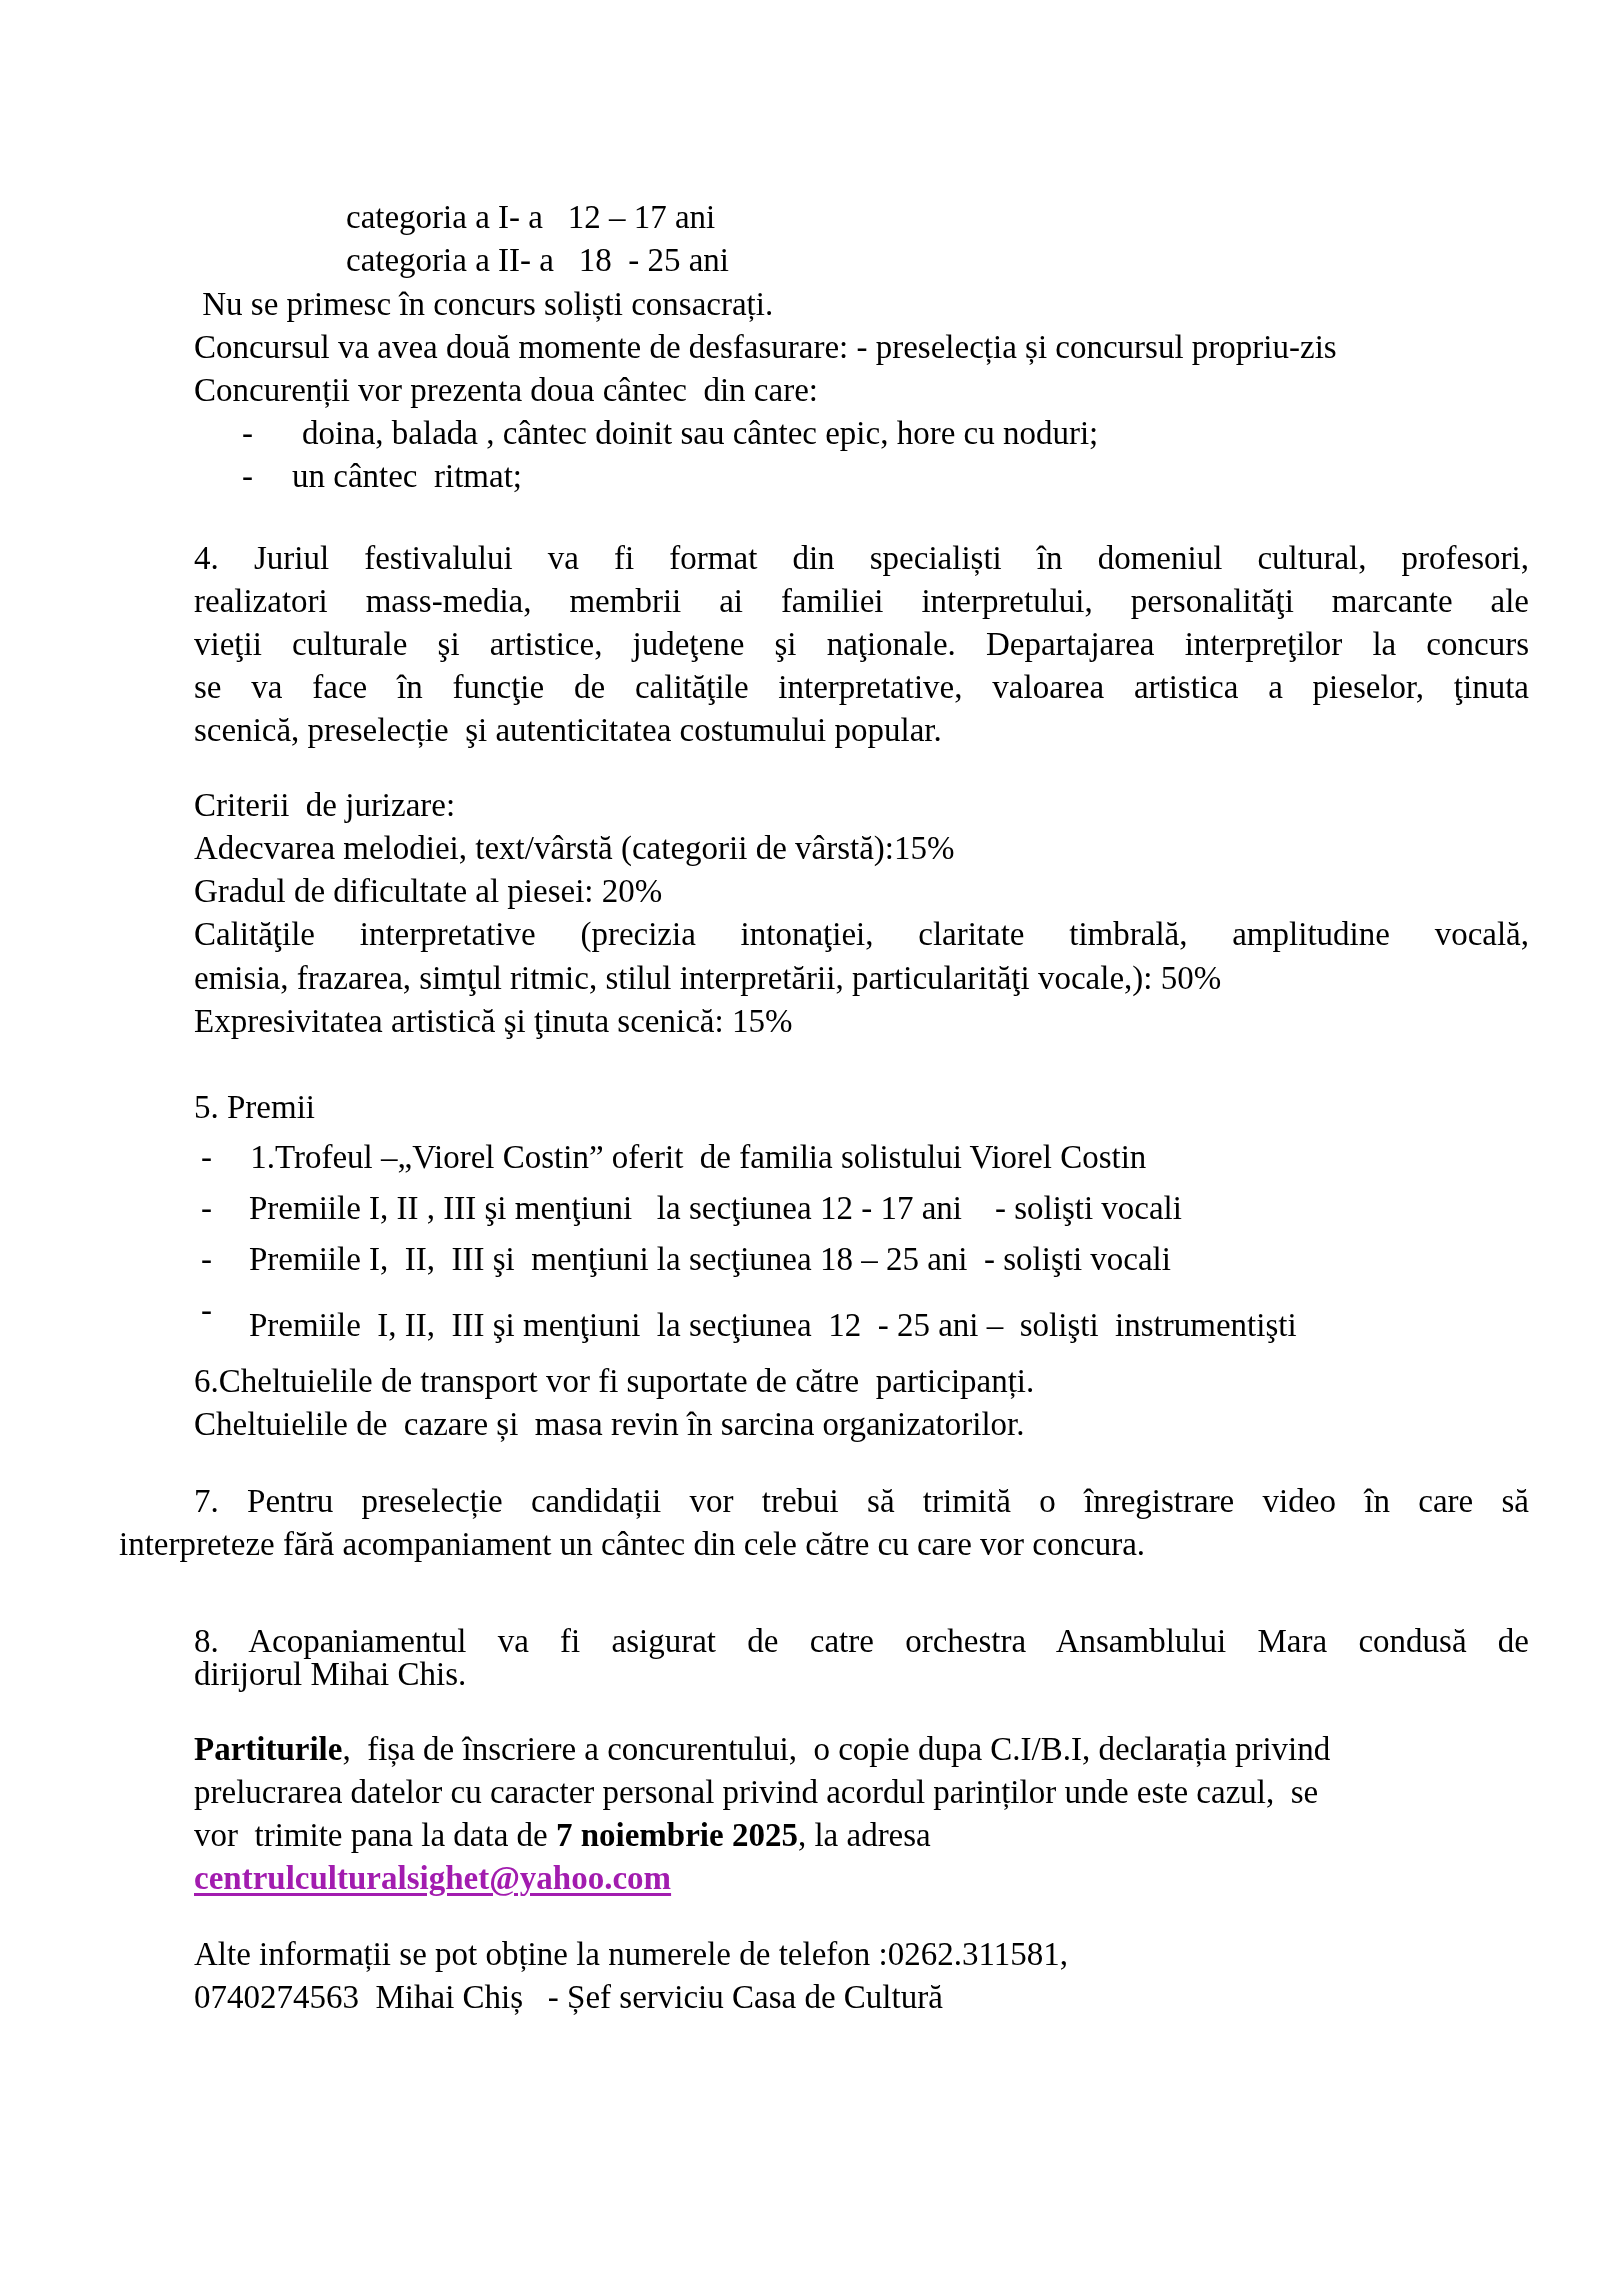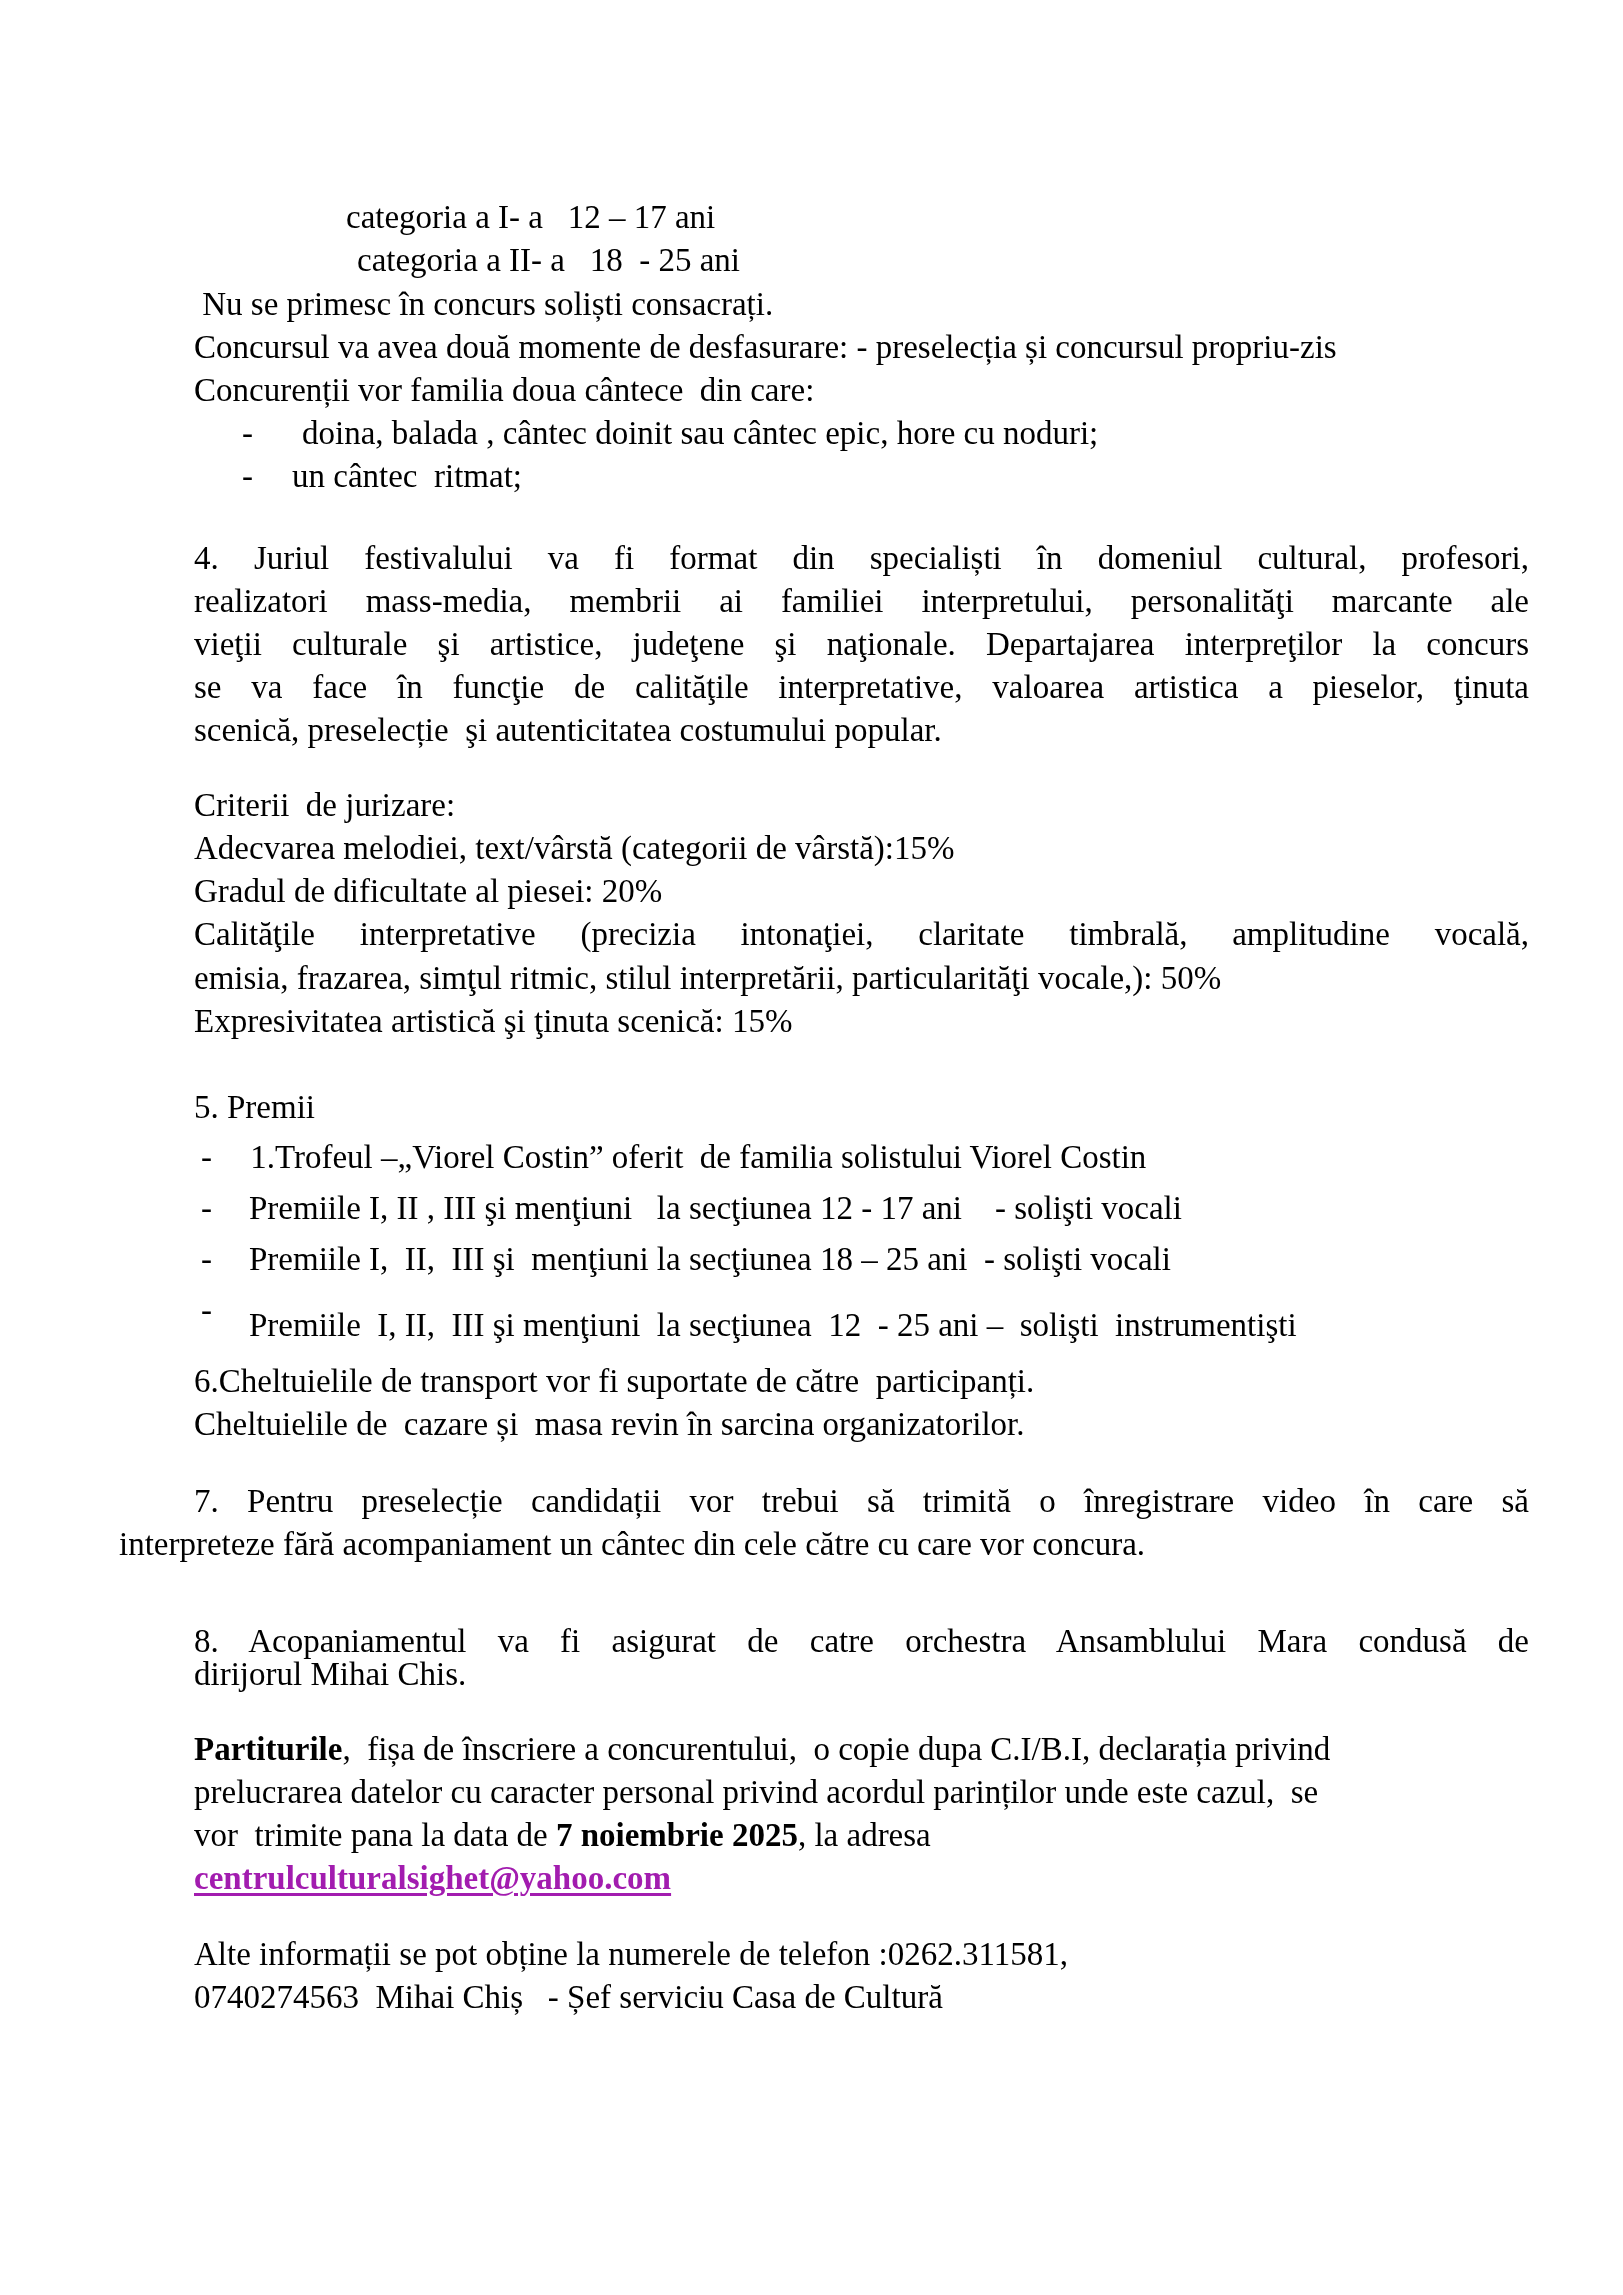--- a/index.html
+++ b/index.html
@@ -43,25 +43,25 @@
       text-decoration: underline;
       text-decoration-thickness: 2.6px;
       text-underline-offset: 3.9px;
       cursor: pointer;
     }
   </style>
 </head>
 <body>
 
 <div class="line" style="left:346px; top:196px;">categoria a I- a   12 – 17 ani</div>
-<div class="line" style="left:346px; top:239px;margin-left:11px;">categoria a II- a   18  - 25 ani</div>
+<div class="line" style="left:346px; top:239px;">categoria a II- a   18  - 25 ani</div>
 
 <div class="line" style="left:194px; top:283px;"> Nu se primesc în concurs soliști consacrați.</div>
 <div class="line" style="left:194px; top:326px;">Concursul va avea două momente de desfasurare: - preselecția și concursul propriu-zis</div>
-<div class="line" style="left:194px; top:369px;">Concurenții vor familia doua cântece  din care:</div>
+<div class="line" style="left:194px; top:369px;">Concurenții vor prezenta doua cântec  din care:</div>
 
 <div>
   <div class="bullet-dash" style="left:242px; top:412px;">-</div>
   <div class="line" style="left:302px; top:412px;">doina, balada , cântec doinit sau cântec epic, hore cu noduri;</div>
   <div class="bullet-dash" style="left:242px; top:455px;">-</div>
   <div class="line" style="left:292px; top:455px;">un cântec  ritmat;</div>
 </div>
 
 <div>
   <div class="just" style="top:537px;"> 4. Juriul festivalului va fi format din specialiști în domeniul cultural, profesori,</div>

